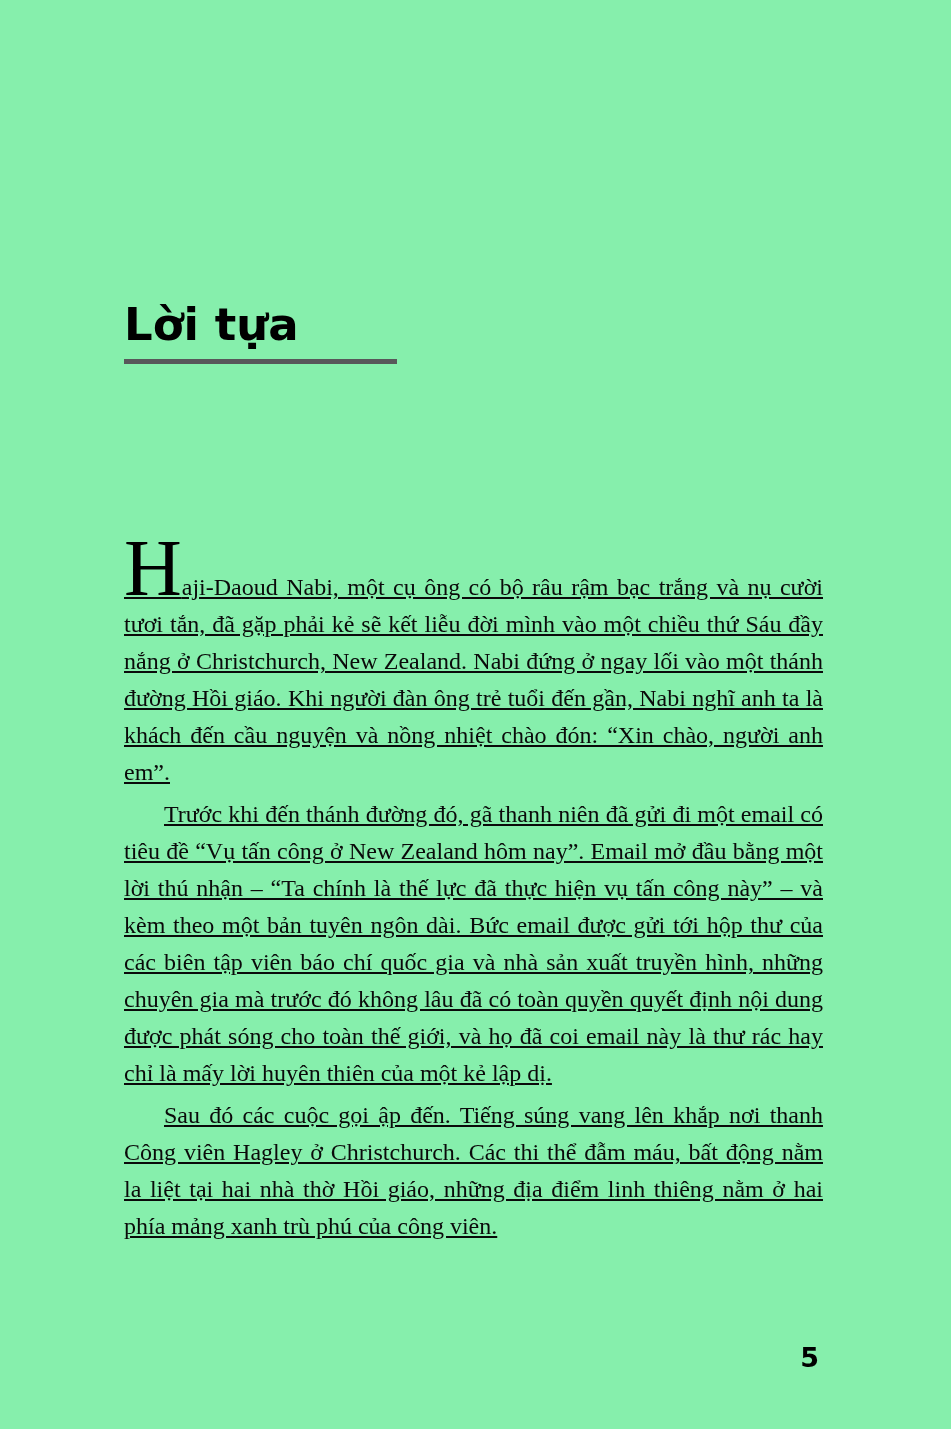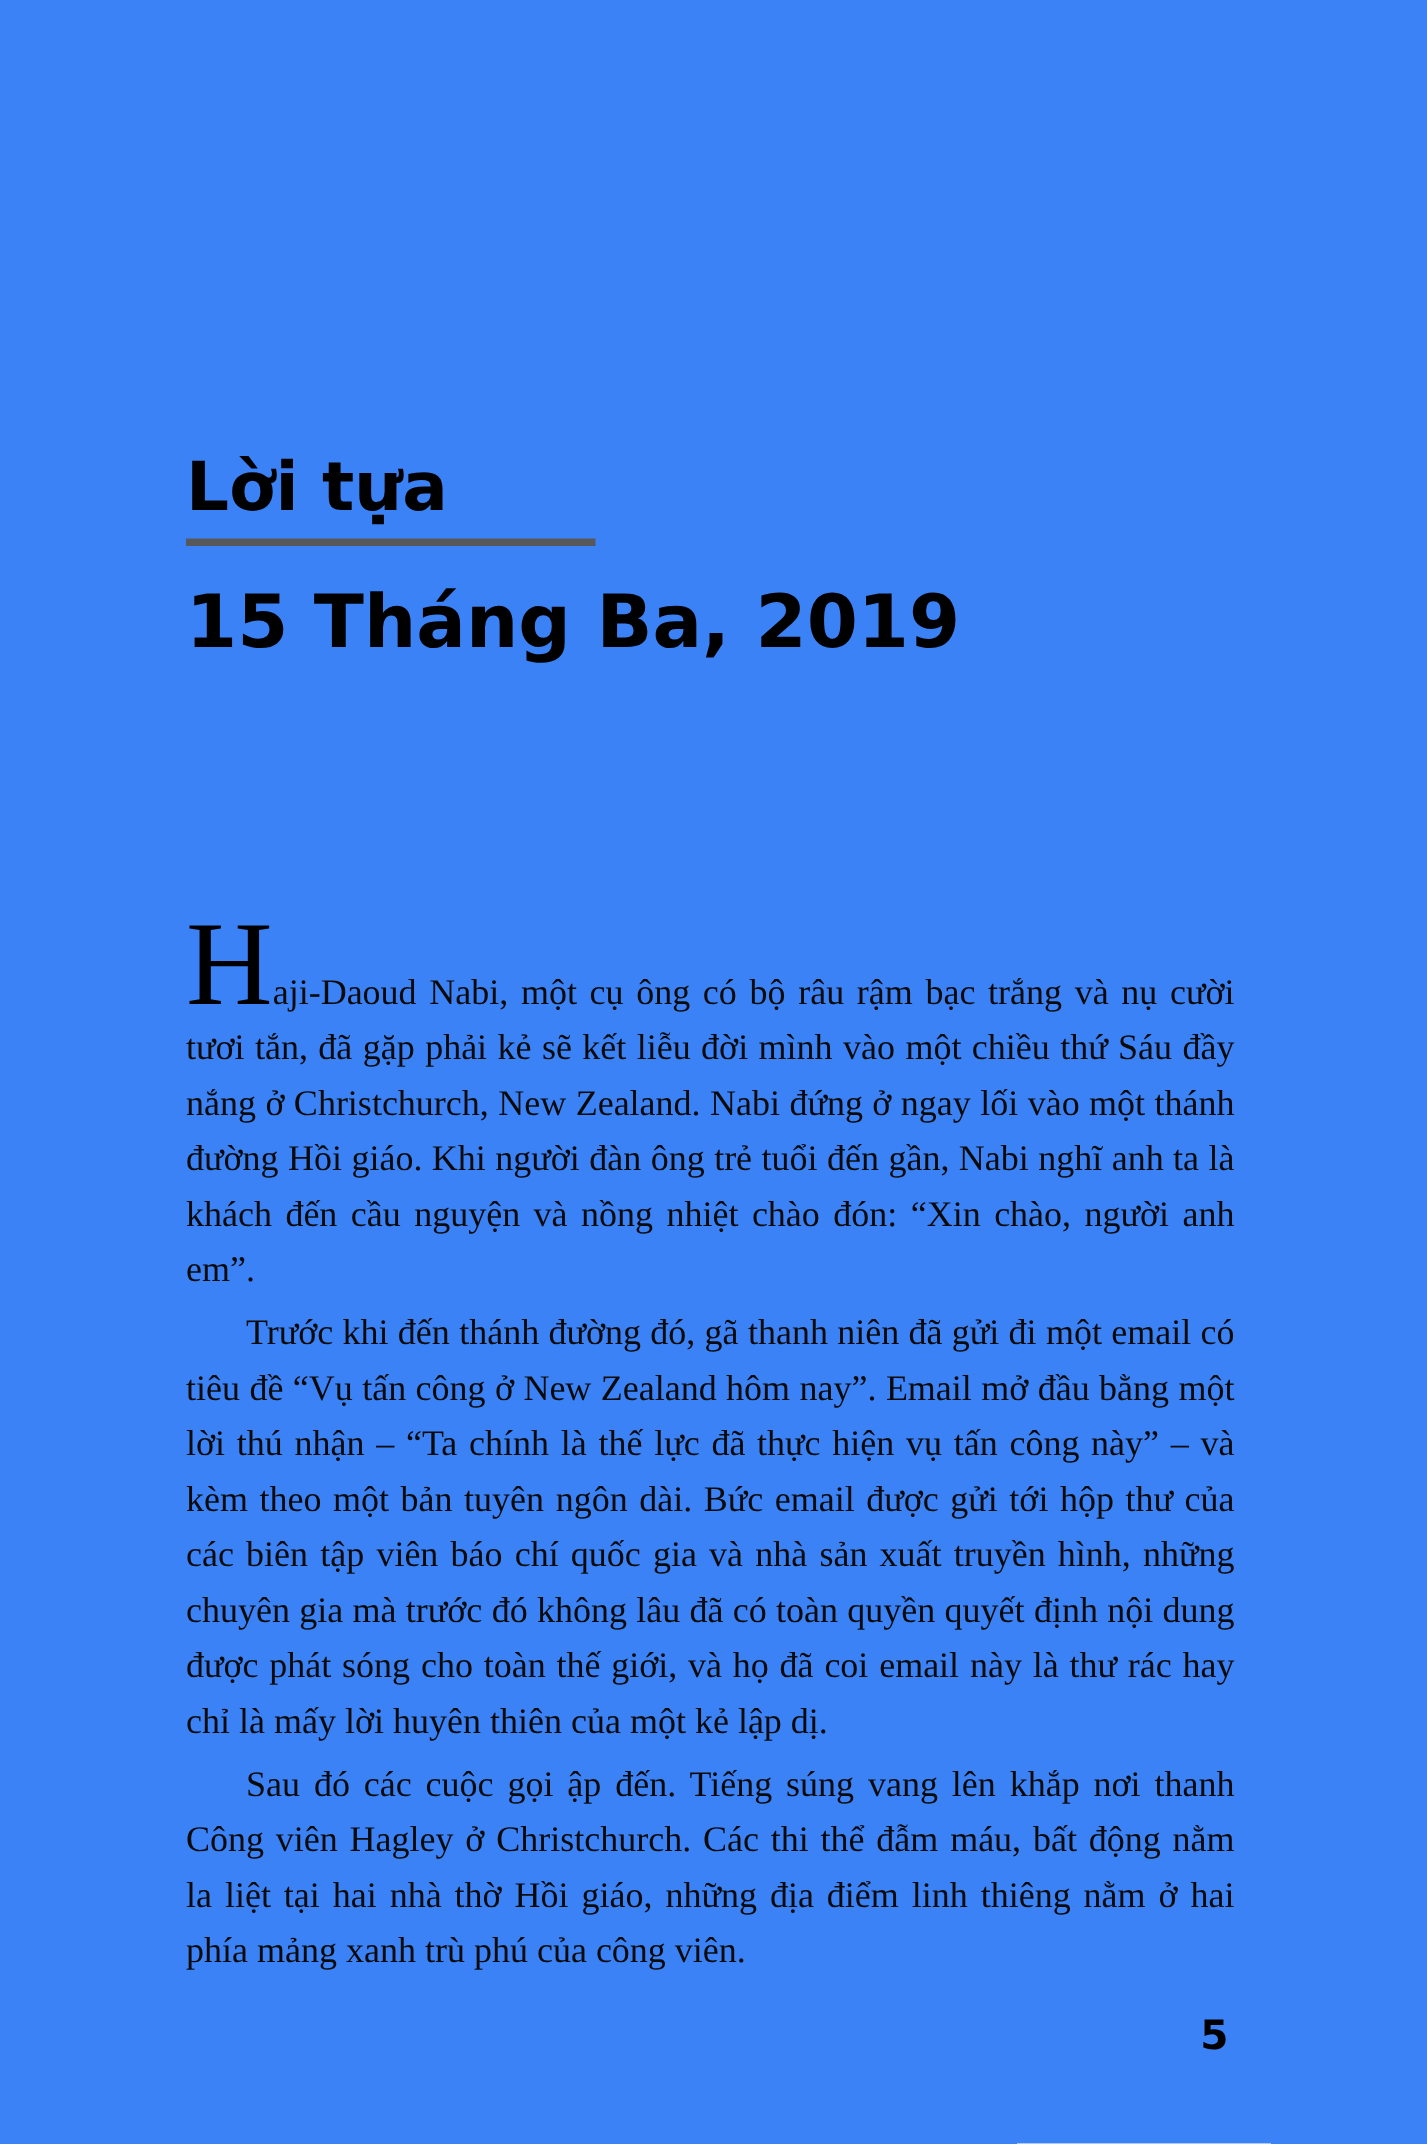--- a/index.html
+++ b/index.html
@@ -5,21 +5,21 @@
   html, body {
     margin: 0;
     padding: 0;
     background: #ffffff;
   }
   .page {
     position: relative;
     width: 951px;
     height: 1429px;
     margin: 0 auto;
-    background: #3b82f6;
+    background: #86efac;
     box-sizing: border-box;
     padding: 302px 128px 0 124px;
     overflow: hidden;
     color: #000000;
   }
   .chapter-title {
     margin: 0;
     font-family: "DejaVu Sans", sans-serif;
     font-weight: bold;
     font-size: 45px;
@@ -42,20 +42,21 @@
     letter-spacing: 0px;
     color: #000000;
   }
   .body-text {
     margin-top: 204px;
     font-family: "Liberation Serif", serif;
     font-size: 24px;
     line-height: 37px;
     text-align: justify;
     color: #0a0a0a;
+    text-decoration: underline;
   }
   .para {
     margin: 0 0 5px 0;
     padding: 0;
   }
   .para.indent {
     text-indent: 40px;
   }
   .initial-cap {
     font-family: "Liberation Serif", serif;
@@ -77,21 +78,20 @@
 </style>
 </head>
 <body>
 
 <div class="page">
 
   <h1 class="chapter-title">Lời tựa</h1>
 
   <div class="title-rule"></div>
 
-  <h2 class="date-heading">15 Tháng Ba, 2019</h2>
 
   <div class="body-text">
 
     <p class="para"><span class="initial-cap">H</span><span>aji-Daoud Nabi, một cụ ông có bộ râu rậm bạc trắng và nụ cười tươi tắn, đã gặp phải kẻ sẽ kết liễu đời mình vào một chiều thứ Sáu đầy nắng ở Christchurch, New Zealand. Nabi đứng ở ngay lối vào một thánh đường Hồi giáo. Khi người đàn ông trẻ tuổi đến gần, Nabi nghĩ anh ta là khách đến cầu nguyện và nồng nhiệt chào đón: “Xin chào, người anh em”.</span></p>
 
     <p class="para indent">Trước khi đến thánh đường đó, gã thanh niên đã gửi đi một email có tiêu đề “Vụ tấn công ở New Zealand hôm nay”. Email mở đầu bằng một lời thú nhận – “Ta chính là thế lực đã thực hiện vụ tấn công này” – và kèm theo một bản tuyên ngôn dài. Bức email được gửi tới hộp thư của các biên tập viên báo chí quốc gia và nhà sản xuất truyền hình, những chuyên gia mà trước đó không lâu đã có toàn quyền quyết định nội dung được phát sóng cho toàn thế giới, và họ đã coi email này là thư rác hay chỉ là mấy lời huyên thiên của một kẻ lập dị.</p>
 
     <p class="para indent">Sau đó các cuộc gọi ập đến. Tiếng súng vang lên khắp nơi thanh Công viên Hagley ở Christchurch. Các thi thể đẫm máu, bất động nằm la liệt tại hai nhà thờ Hồi giáo, những địa điểm linh thiêng nằm ở hai phía mảng xanh trù phú của công viên.</p>
 
   </div>

